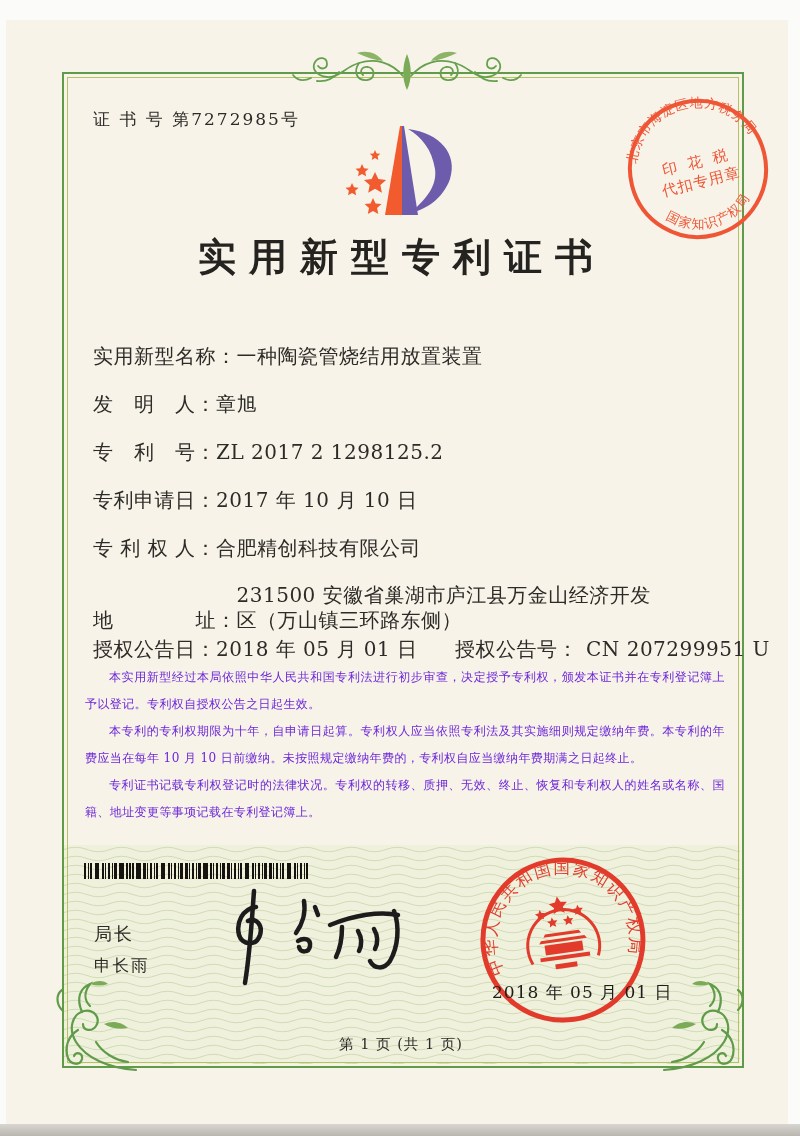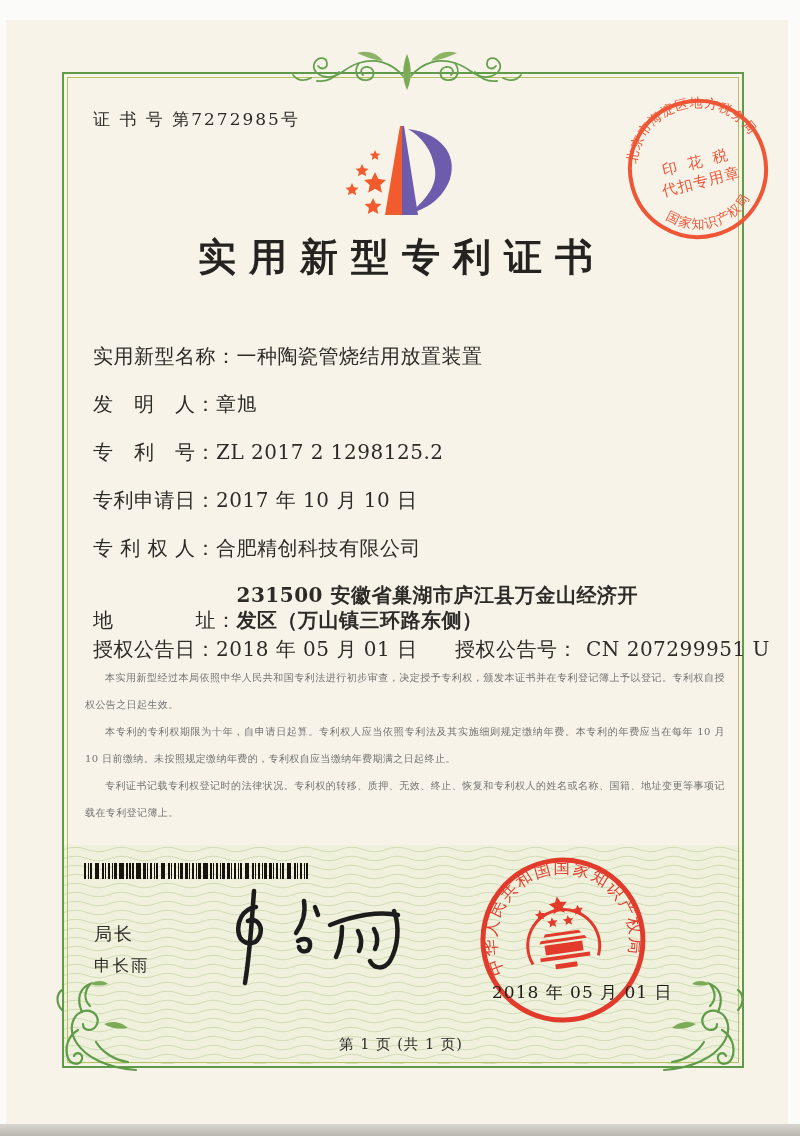--- a/index.html
+++ b/index.html
@@ -15,24 +15,24 @@
   .orn{position:absolute;z-index:3;}
   .txt{position:absolute;z-index:4;}
   .cert-no{left:93px;top:108px;font-size:17px;letter-spacing:2px;}
   .logo{left:336px;top:116px;width:140px;height:120px;}
   .stamp{left:615px;top:86px;width:166px;height:166px;transform:rotate(-14deg);z-index:5;}
   .title{left:0;top:232px;width:804px;text-align:center;font-size:38px;font-weight:700;
          letter-spacing:13px;color:#242320;}
   .row{position:absolute;left:93px;z-index:4;font-size:20px;line-height:25px;letter-spacing:.5px;display:flex;align-items:flex-end;}
   .flabel{flex:0 0 112px;white-space:pre;}
   .fvalue{white-space:pre-wrap;}
-  .fvalue.addr{max-width:420px;font-weight:bold;}
+  .fvalue.addr{max-width:420px;}
   .g2{position:absolute;left:362px;top:0;display:flex;white-space:pre;gap:8px;}
-  .paras{left:85px;top:664px;width:640px;font-size:10px;line-height:27px;letter-spacing:.4px;
-         text-align:justify;color:#737373;}
+  .paras{left:85px;top:664px;width:640px;font-size:12px;line-height:27px;letter-spacing:.4px;
+         text-align:justify;color:#6d28d9;}
   .paras p{margin:0;text-indent:2em;}
   .barcode{left:84px;top:863px;width:224px;height:16px;z-index:4;
      background-image:repeating-linear-gradient(90deg,#16130f 0 2px,rgba(0,0,0,0) 2px 6px),
                       repeating-linear-gradient(90deg,#16130f 0 1px,rgba(0,0,0,0) 1px 3.5px);}
   .director{left:94px;top:922px;font-size:18px;letter-spacing:2px;}
   .director2{left:94px;top:955px;font-size:16.5px;letter-spacing:2px;font-family:Liberation Serif, serif;}
   .sig{left:212px;top:883px;width:200px;height:105px;z-index:4;}
   .seal{left:476px;top:853px;width:175px;height:175px;z-index:5;transform:rotate(-8deg);}
   .seal-date{left:492px;top:981px;font-size:17px;letter-spacing:1px;color:#1e1d1a;z-index:6;}
   .footer{left:62px;top:1035px;width:678px;text-align:center;font-size:14.5px;letter-spacing:1px;}

